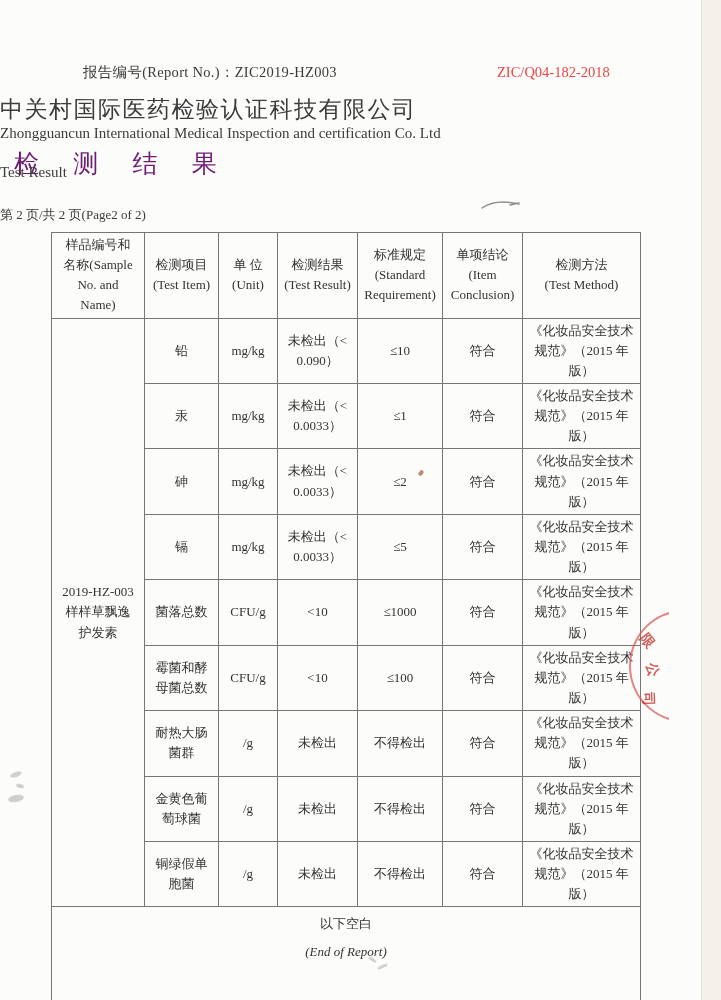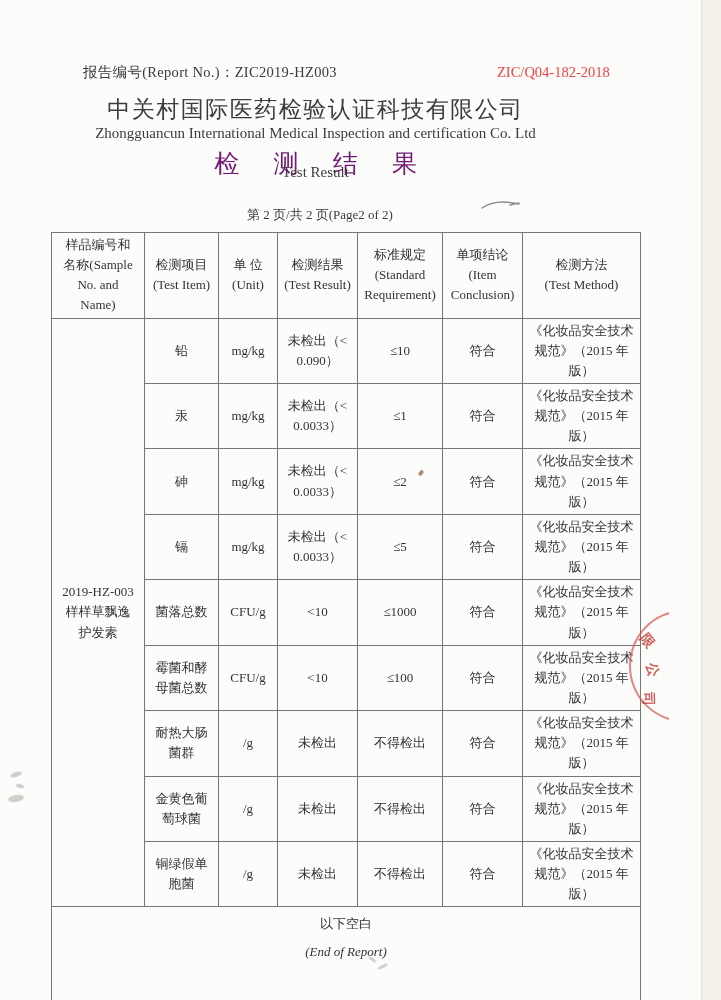--- a/index.html
+++ b/index.html
@@ -2,35 +2,35 @@
 <html><head>
 <meta charset="utf-8">
 <style>
   * { margin:0; padding:0; box-sizing:border-box; }
   html,body { width:721px; height:1000px; overflow:hidden; }
   body {
     font-family:"Liberation Serif","DejaVu Serif",serif;
     background:#fcfcfa; color:#333; position:relative;
   }
   .abs { position:absolute; }
-  .center { left:0; width:631px; text-align:center; }
+  .center { left:0; width:631px; text-align:left; }
   .pre { white-space:pre-line; }
 
   
   .paper-edge { left:701px; top:0; width:20px; height:1000px;
     background:#f3f1ea; border-left:1px solid #e4e1d7; }
 
   
   .report-line { top:63px; left:83px; font-size:14.5px; color:#3b3b3b; letter-spacing:.3px;text-align:center; }
   .doc-code   { top:64px; left:497px; font-size:14.5px; color:#ef4444; }
   .company-cn { top:94px; font-size:23px; color:#3c3c3c; letter-spacing:1.5px; }
   .company-en { top:125px; font-size:15px; color:#3c3c3c; }
   .title-cn   { top:147px; font-size:25px; color:#701a75; letter-spacing:14px; text-indent:14px; }
   .title-en   { top:164px; font-size:15px; color:#3c3c3c; }
-  .page-ind   { top:206px; left:0; width:640px; text-align:center; font-size:13px; color:#3b3b3b; }
+  .page-ind   { top:206px; left:0; width:640px; text-align:left; font-size:13px; color:#3b3b3b; }
 
   
   table.report { position:absolute; left:51px; top:232px; width:589px;
     border-collapse:collapse; table-layout:fixed; }
   table.report col.c1{width:93px} table.report col.c2{width:74px}
   table.report col.c3{width:59px} table.report col.c4{width:80px}
   table.report col.c5{width:85px} table.report col.c6{width:80px}
   table.report col.c7{width:118px}
   table.report th, table.report td {
     border:1px solid #767676; text-align:center; vertical-align:middle;

